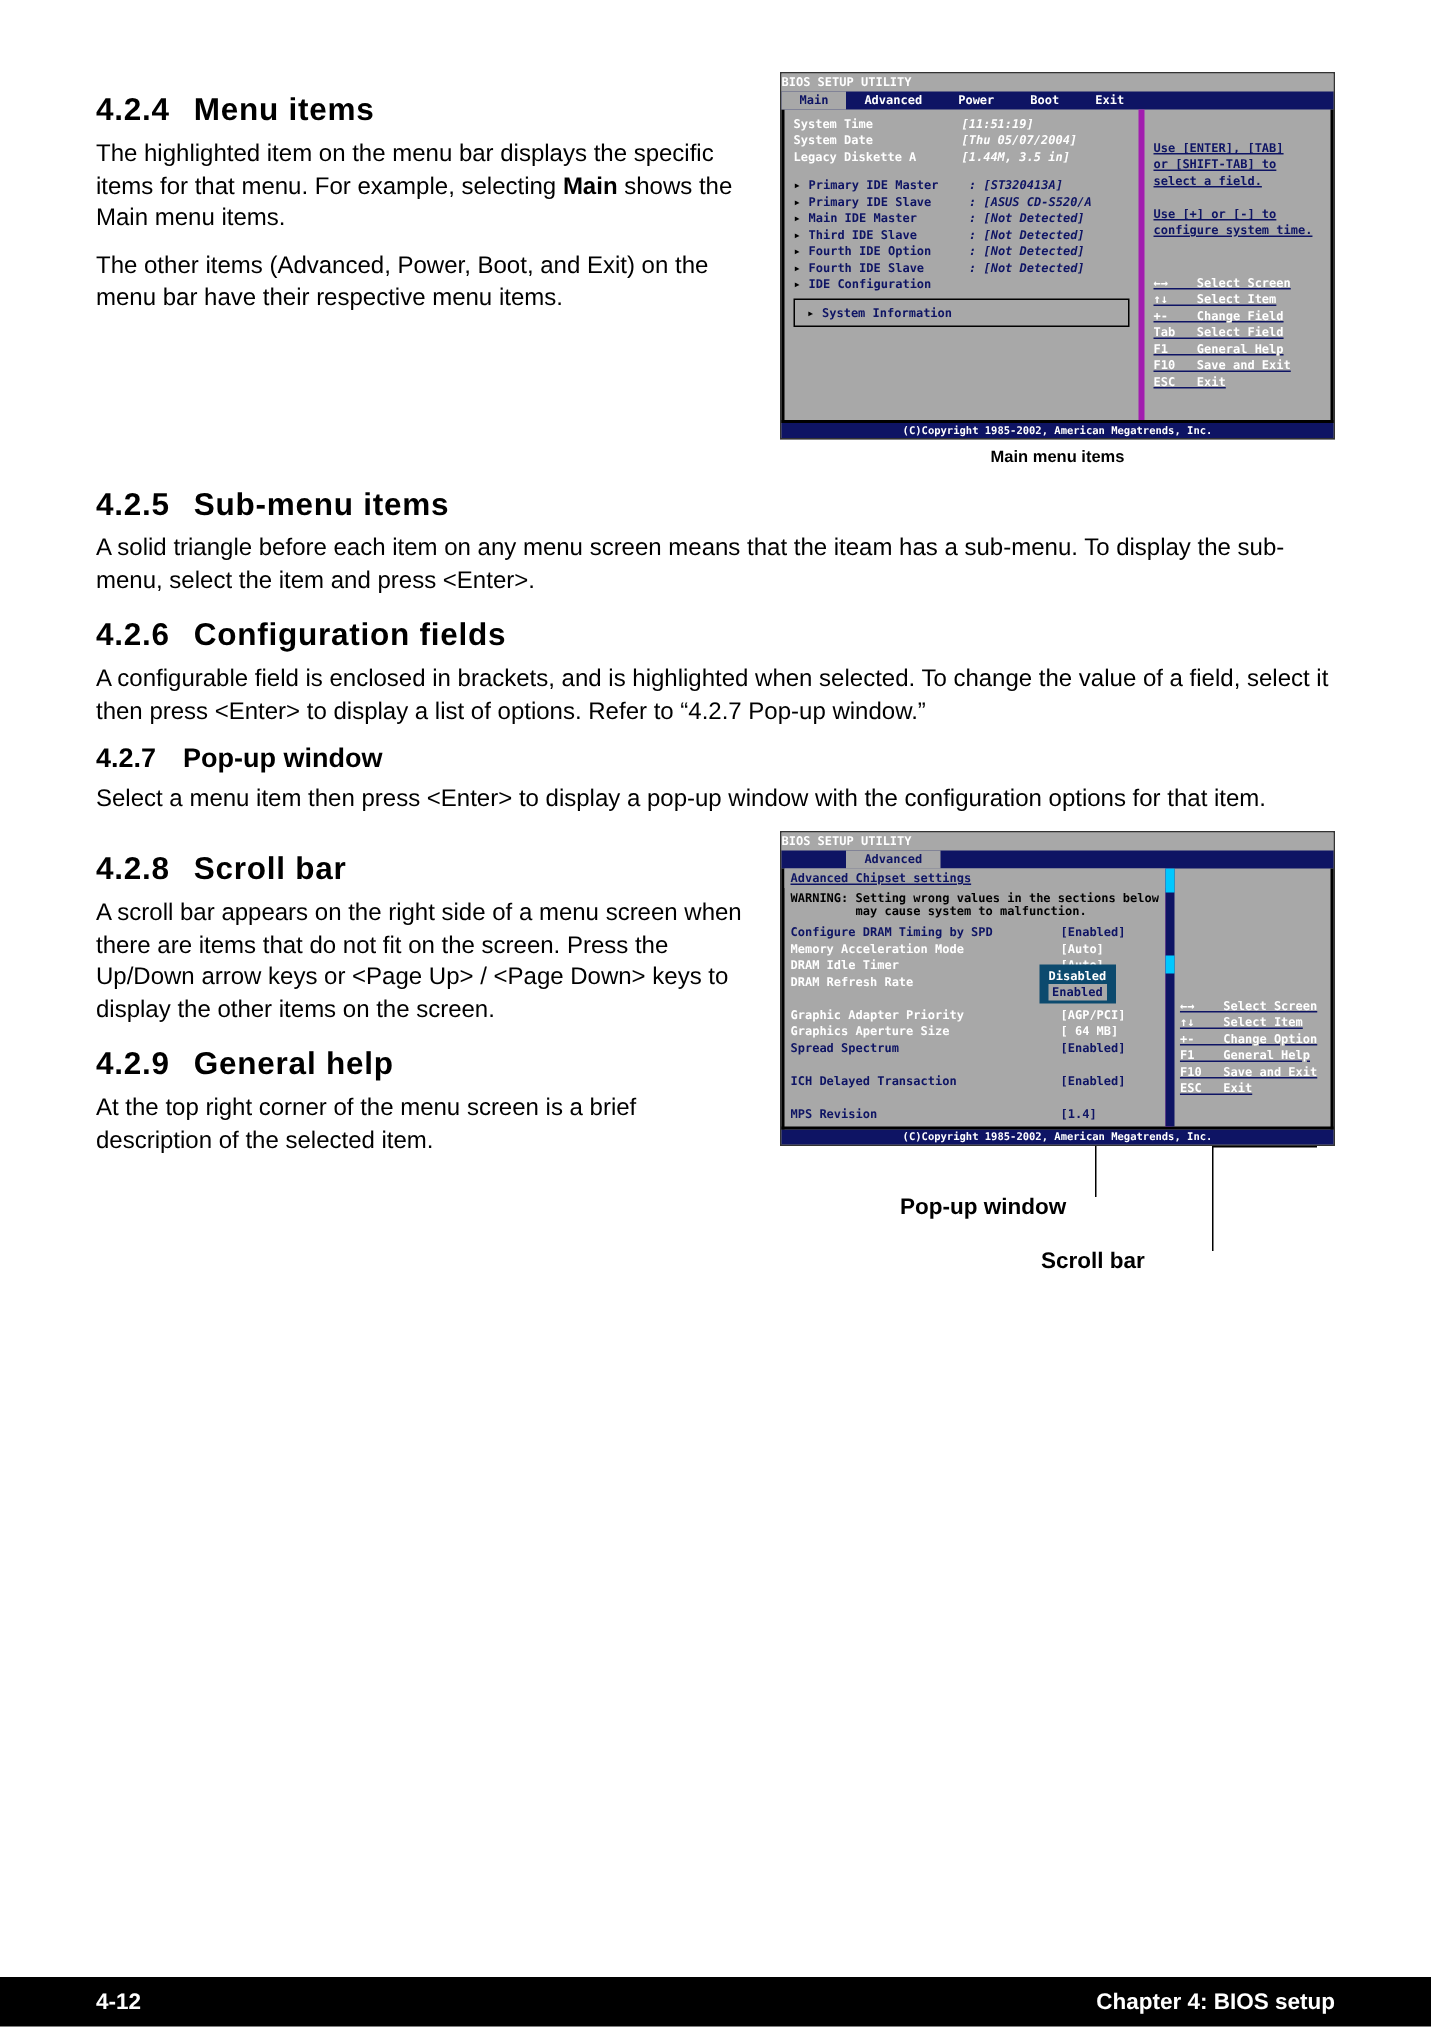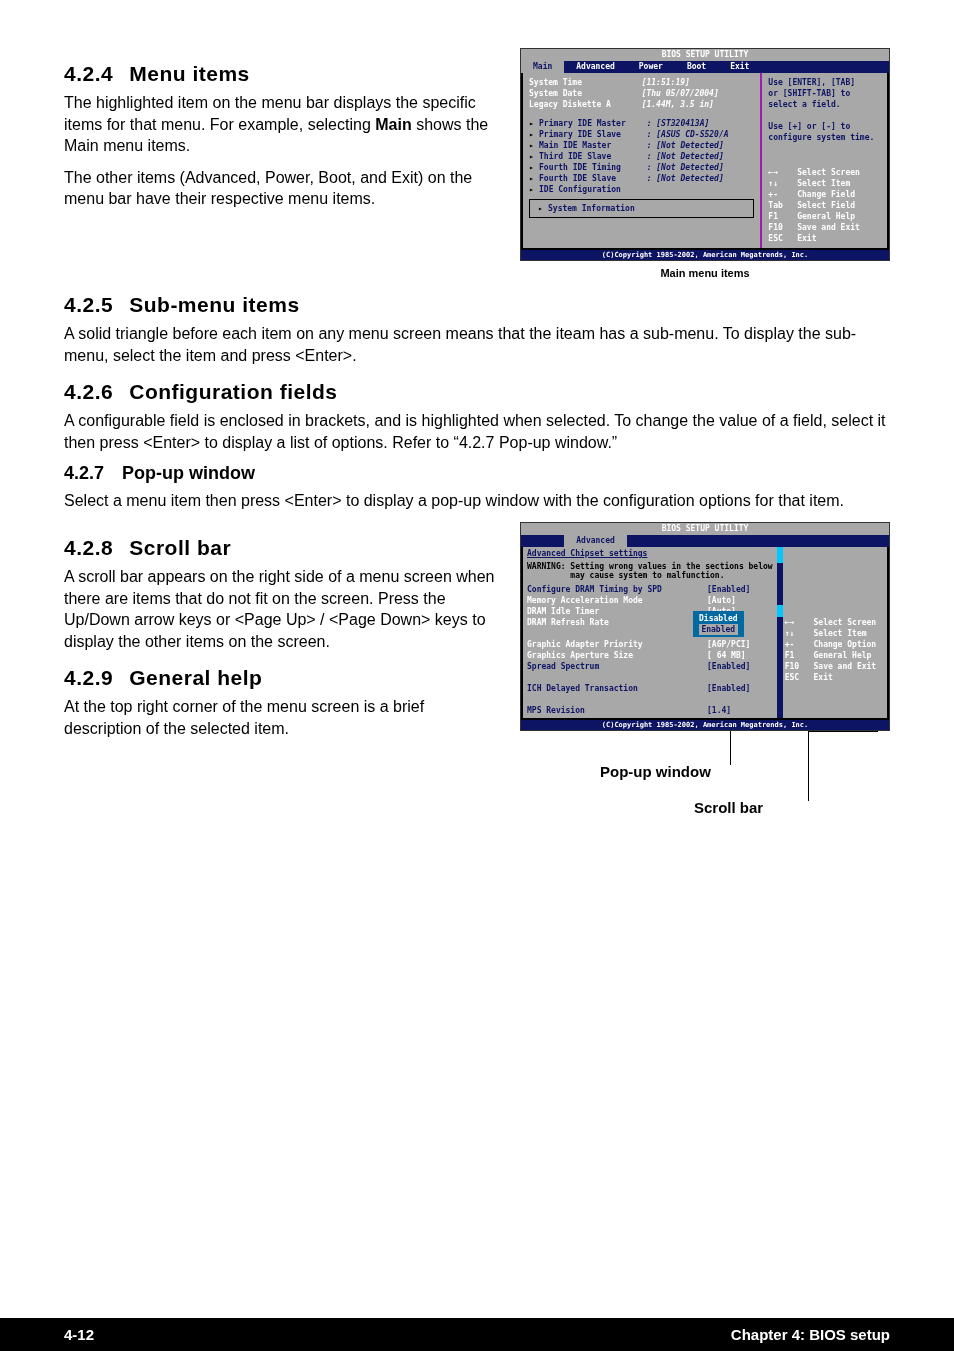--- a/index.html
+++ b/index.html
@@ -11,44 +11,44 @@
   h3 .secnum { margin-right: 18px; }
   p { font-size: 16px; line-height: 1.35; margin: 6px 0 10px 0; }
   .bold { font-weight: 700; }
   .row { display: flex; align-items: flex-start; gap: 20px; }
   .col-left { flex: 1; }
   .col-right { flex: none; }
   .footer { position: absolute; bottom: 0; left: 0; right: 0; background: #000; color: #fff; padding: 8px 64px; display: flex; justify-content: space-between; font-size: 15px; font-weight: 700; }
 
   
   .bios { width: 370px; background: #a8a8a8; font-family: "Lucida Console", Monaco, monospace; font-size: 8px; border: 1px solid #333; color: #0e1464; font-weight: 700; margin-left: auto; }
-  .bios-title { color: #fff; text-align: center; background: #a8a8a8; line-height: 12px; font-weight: 700; }
+  .bios-title { color: #fff; text-align: left; background: #a8a8a8; line-height: 12px; font-weight: 700; }
   .bios-menubar { display: flex; background: #0e1464; color: #fff; }
   .bios-menubar span { padding: 1px 12px 2px 12px; }
   .bios-menubar .active { background: #a8a8a8; color: #0e1464; }
   .bios-body { display: flex; border: 2px solid #000; border-top: none; }
-  .bios-left { flex: 2.0; border-right: 2px solid #a21caf; padding: 4px 6px; }
-  .bios-right { flex: 1.0; padding: 4px 6px; }
+  .bios-left { flex: 2.0; border-right: 4px solid #a21caf; padding: 4px 6px; }
+  .bios-right { flex: 1.0; padding: 20px 6px; text-decoration: underline; }
   .bios-line { display: flex; line-height: 11px; white-space: pre; }
   .bios-line .lbl { flex: 1; }
   .bios-line .val { flex: 1; font-style: italic; }
   .hl { color: #fff; }
   .caret { color: #000; margin-right: 4px; display: inline-block; width: 6px; }
   .bios-footer { background: #0e1464; color: #fff; text-align: center; padding: 1px 0; font-size: 7px; }
   .help-block { line-height: 11px; white-space: pre; }
   .bios-sep { height: 8px; }
   .bios-box { border: 1px solid #000; padding: 3px 8px; margin: 4px 0; position: relative; }
 
   
   .bios2 { width: 370px; }
   .bios2 .bios-body { position: relative; }
   .bios2 .inner { padding: 2px 4px; }
   .warning-line { color: #800000; white-space: pre; font-weight: 700; padding: 2px 4px; }
   .bluehead { color: #0e1464; background: #a8a8a8; padding: 2px 4px; text-decoration: underline; }
-  .popup { position: absolute; background: #0369a1; color: #fff; padding: 2px 6px; text-align: center; top: 64px; left: 170px; z-index: 3; }
+  .popup { position: absolute; background: #0c4a6e; color: #fff; padding: 2px 6px; text-align: center; top: 64px; left: 170px; z-index: 3; }
   .popup div { line-height: 11px; }
   .popup .sel { background: #a8a8a8; color: #0e1464; }
   .scroll-rail { position: absolute; right: -6px; top: 0; bottom: 0; width: 6px; background: #0e1464; }
   .scroll-thumb { position: absolute; right: -6px; width: 6px; top: 0; height: 16px; background: #00c8ff; }
   .scroll-thumb2 { position: absolute; right: -6px; width: 6px; top: 58px; height: 12px; background: #00c8ff; }
 
   
   .callout-area { position: relative; width: 370px; height: 100px; margin-left: auto; }
   .cap-popup { position: absolute; top: 32px; left: 80px; font-weight: 900; font-size: 15px; }
   .cap-scroll { position: absolute; top: 68px; left: 174px; font-weight: 900; font-size: 15px; }
@@ -89,21 +89,21 @@
         <div class="bios-body">
           <div class="bios-left">
             <div class="bios-line hl"><span class="lbl">System Time</span><span class="val">[11:51:19]</span></div>
             <div class="bios-line hl"><span class="lbl">System Date</span><span class="val">[Thu 05/07/2004]</span></div>
             <div class="bios-line hl"><span class="lbl">Legacy Diskette A</span><span class="val">[1.44M, 3.5 in]</span></div>
             <div class="bios-sep"></div>
             <div class="bios-line"><span class="caret">▸</span><span class="lbl">Primary IDE Master</span><span class="val">: [ST320413A]</span></div>
             <div class="bios-line"><span class="caret">▸</span><span class="lbl">Primary IDE Slave</span><span class="val">: [ASUS CD-S520/A</span></div>
             <div class="bios-line"><span class="caret">▸</span><span class="lbl">Main IDE Master</span><span class="val">: [Not Detected]</span></div>
             <div class="bios-line"><span class="caret">▸</span><span class="lbl">Third IDE Slave</span><span class="val">: [Not Detected]</span></div>
-            <div class="bios-line"><span class="caret">▸</span><span class="lbl">Fourth IDE Timing</span><span class="val">: [Not Detected]</span></div>
+            <div class="bios-line"><span class="caret">▸</span><span class="lbl">Fourth IDE Option</span><span class="val">: [Not Detected]</span></div>
             <div class="bios-line"><span class="caret">▸</span><span class="lbl">Fourth IDE Slave</span><span class="val">: [Not Detected]</span></div>
             <div class="bios-line"><span class="caret">▸</span><span class="lbl">IDE Configuration</span></div>
             <div class="bios-box">
               <div class="bios-line"><span class="caret">▸</span><span class="lbl">System Information</span></div>
             </div>
           </div>
           <div class="bios-right">
             <div class="help-block">Use [ENTER], [TAB]
 or [SHIFT-TAB] to
 select a field.

